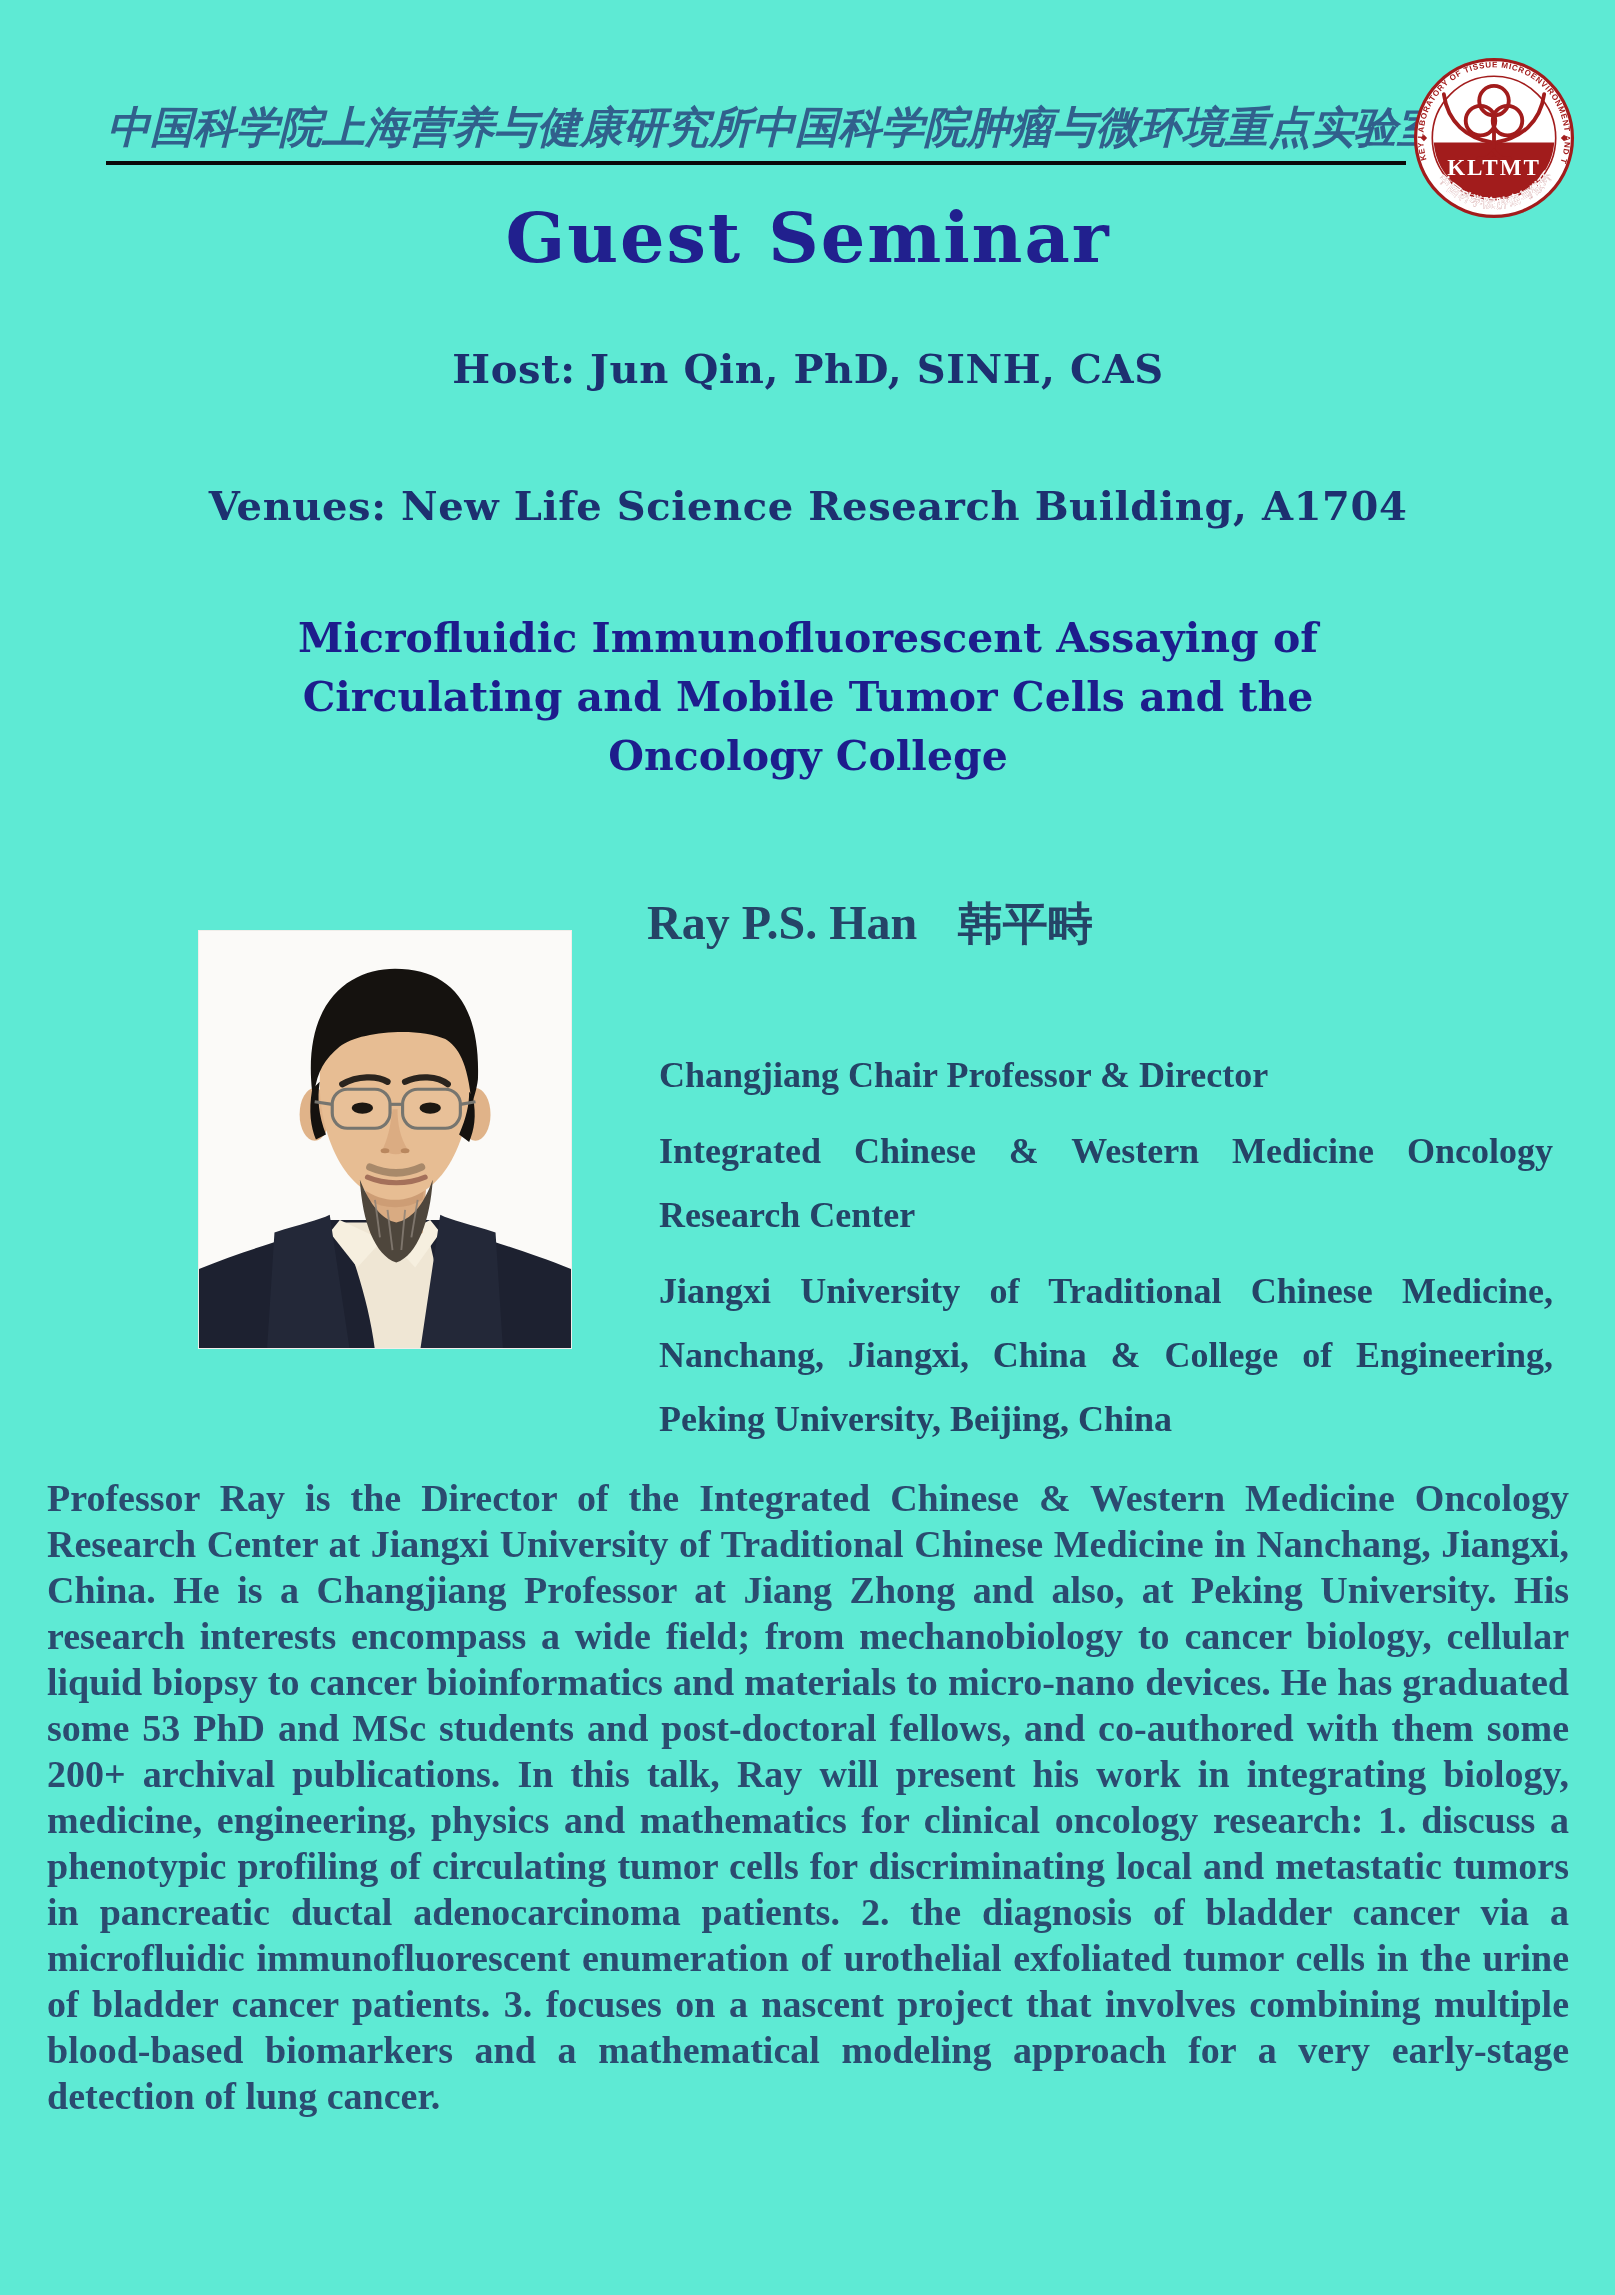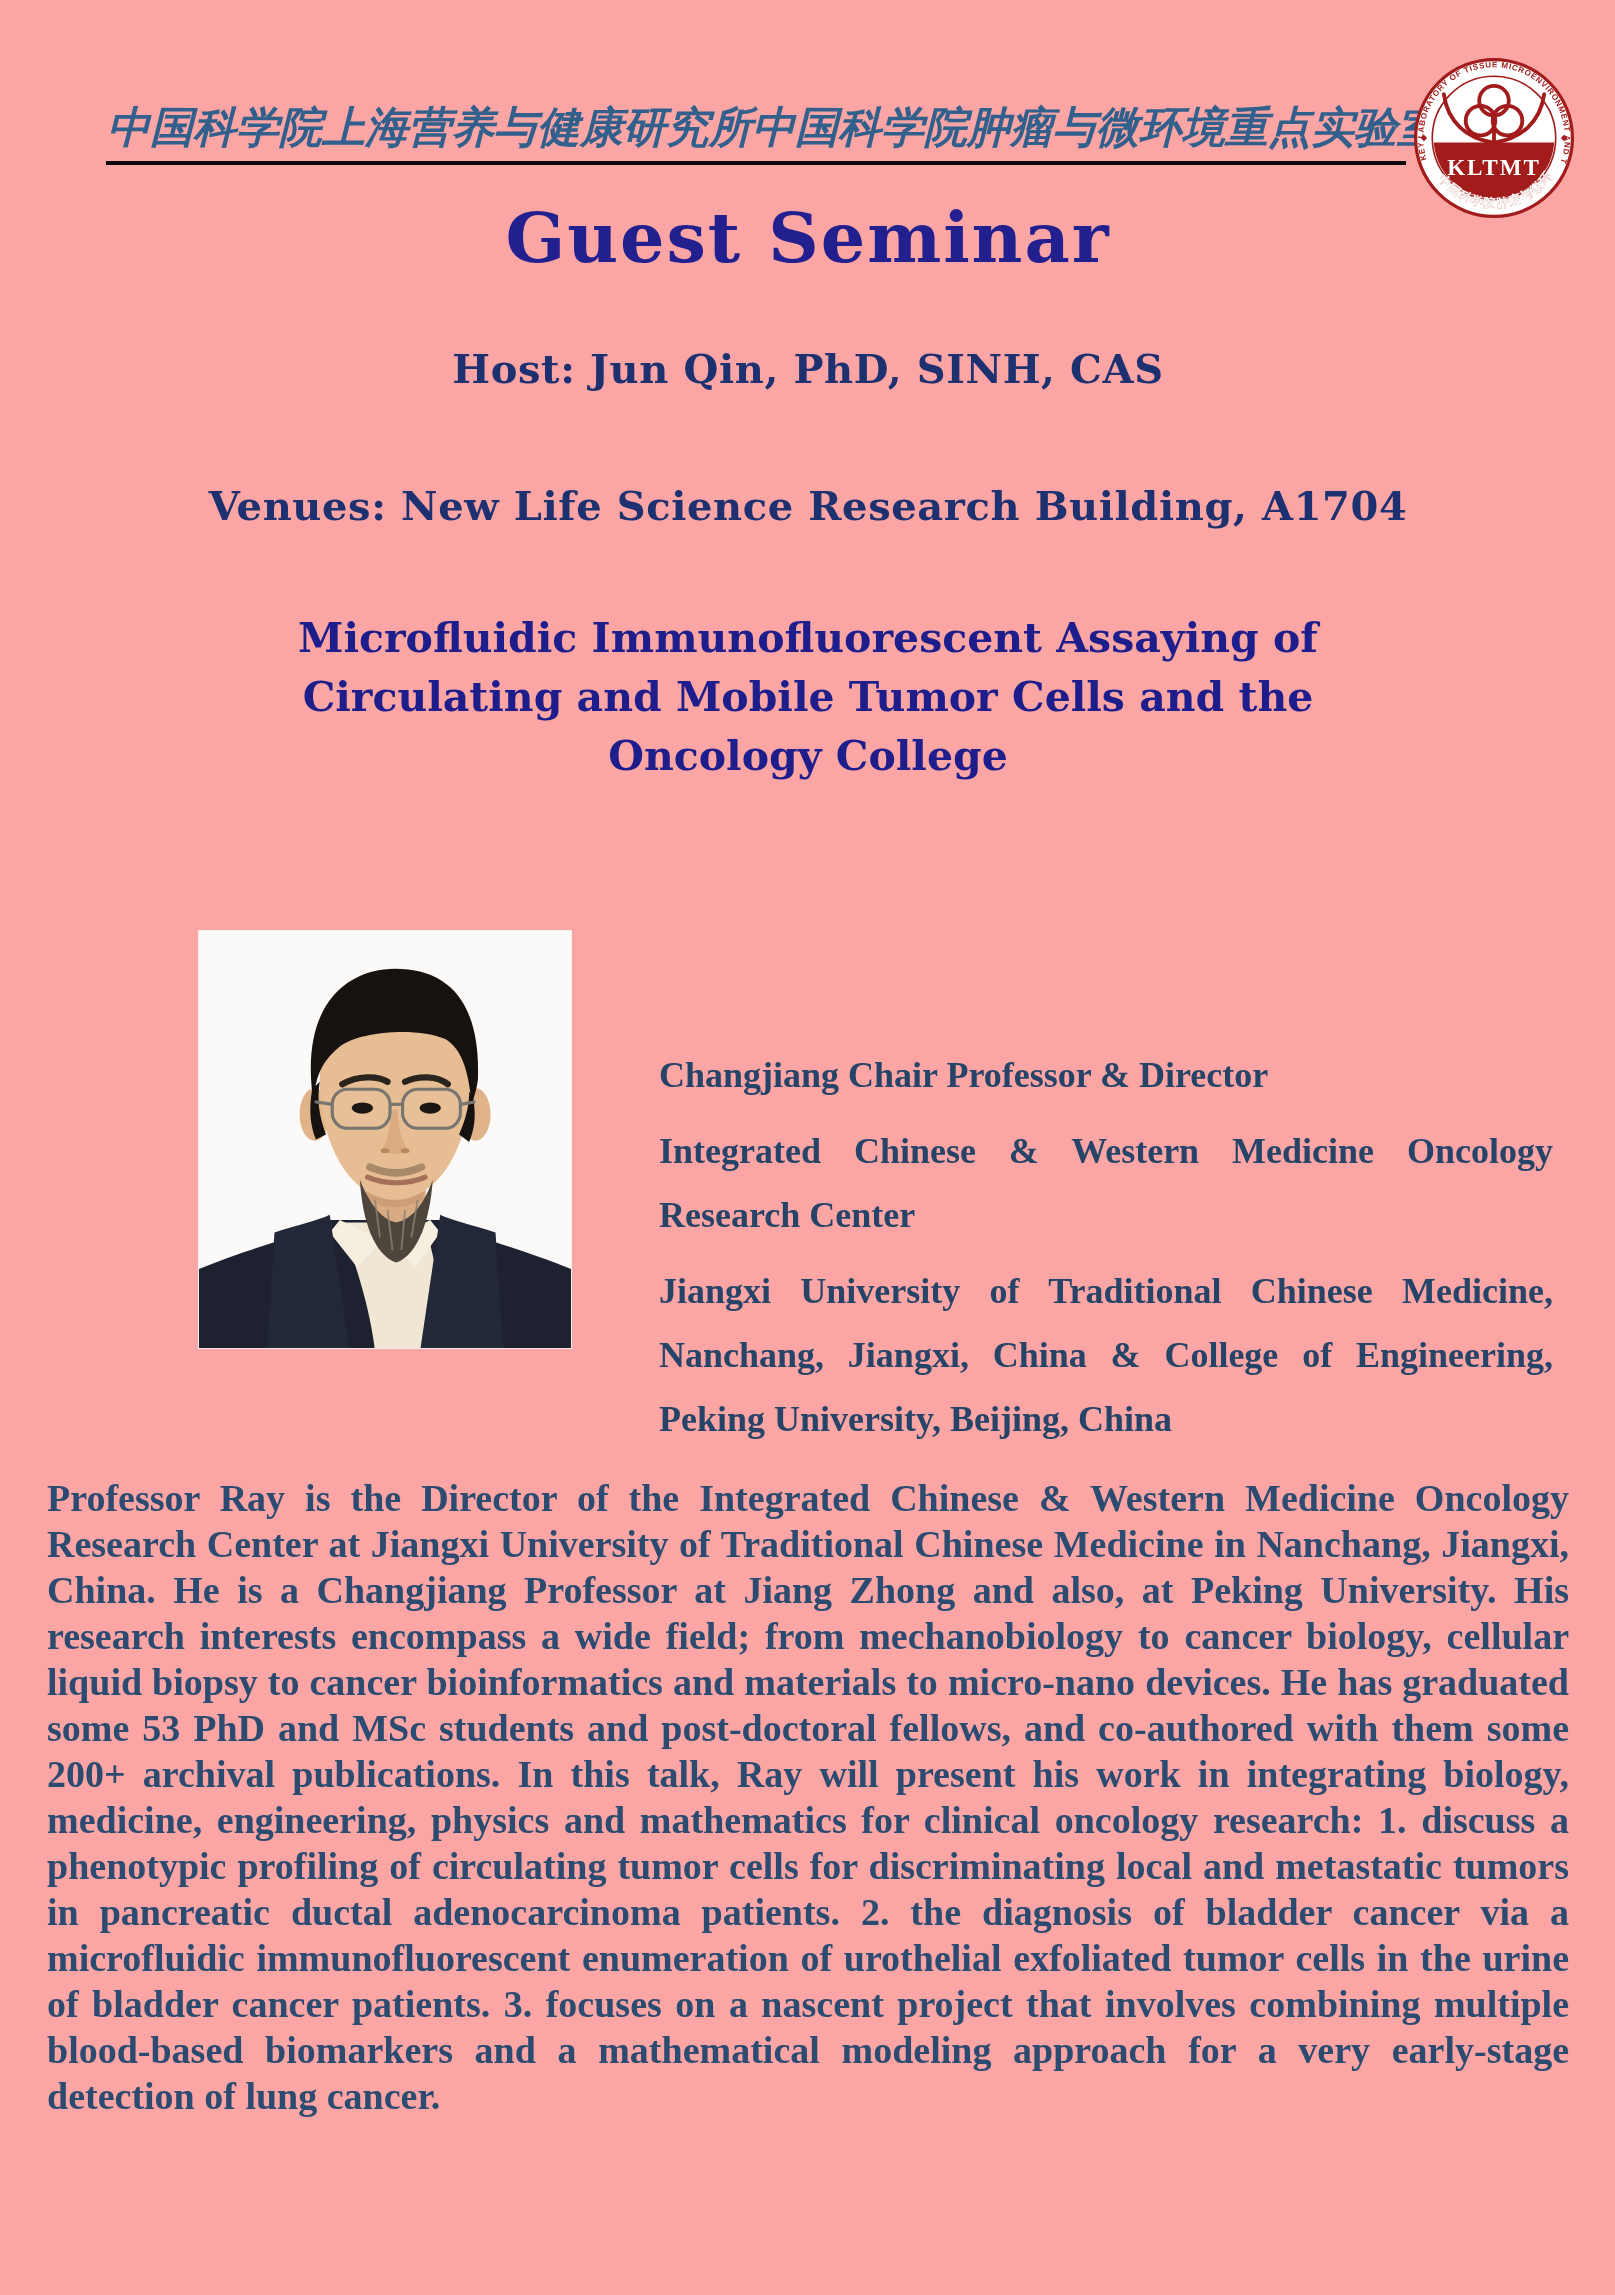--- a/index.html
+++ b/index.html
@@ -1,20 +1,20 @@
 <!DOCTYPE html>
 <html style="font-size:10px"><head>
 <meta charset="utf-8">
 <style>
   html,body{margin:0;padding:0;background:#ffffff;}
   .page{
     position:relative;
     width:1616px;
     height:2295px;
-    background:#fca5a5;
+    background:#5eead4;
     font-family:"Liberation Serif",serif;
     overflow:hidden;
   }
   
   .org-line{
     position:absolute; top:99px; left:107px; width:1300px;
     display:flex; justify-content:space-between; align-items:flex-end;
     font-family:"Liberation Serif",serif;
     font-weight:bold; font-style:italic;
     font-size:43px; color:#31608C; white-space:nowrap;
@@ -181,20 +181,24 @@
 
     <path d="M128 198 C 130 232 140 258 157 264 C 174 258 184 230 186 198 C 178 220 168 230 157 232 C 146 230 136 218 128 198 Z" fill="#4e463c"></path>
     <g stroke="#8a8178" stroke-width="1.5" opacity="0.8">
       <path d="M140 214 L144 244" fill="none"></path>
       <path d="M150 222 L154 254" fill="none"></path>
       <path d="M164 222 L161 254" fill="none"></path>
       <path d="M174 214 L169 244" fill="none"></path>
     </g>
   </svg>
 
+  <div class="name-row">
+    <span class="name-en">Ray P.S. Han</span>
+    <span class="name-zh">韩平畤</span>
+  </div>
 
   <div class="affiliation">
     <p>Changjiang Chair Professor &amp; Director</p>
     <p class="just">Integrated Chinese &amp; Western Medicine Oncology Research Center</p>
     <p class="just">Jiangxi University of Traditional Chinese Medicine, Nanchang, Jiangxi, China &amp; College of Engineering, Peking University, Beijing, China</p>
   </div>
 
   <div class="bio">Professor Ray is the Director of the Integrated Chinese &amp; Western Medicine Oncology Research Center at Jiangxi University of Traditional Chinese Medicine in Nanchang, Jiangxi, China. He is a Changjiang Professor at Jiang Zhong and also, at Peking University. His research interests encompass a wide field; from mechanobiology to cancer biology, cellular liquid biopsy to cancer bioinformatics and materials to micro-nano devices. He has graduated some 53 PhD and MSc students and post-doctoral fellows, and co-authored with them some 200+ archival publications. In this talk, Ray will present his work in integrating biology, medicine, engineering, physics and mathematics for clinical oncology research: 1. discuss a phenotypic profiling of circulating tumor cells for discriminating local and metastatic tumors in pancreatic ductal adenocarcinoma patients. 2. the diagnosis of bladder cancer via a microfluidic immunofluorescent enumeration of urothelial exfoliated tumor cells in the urine of bladder cancer patients. 3. focuses on a nascent project that involves combining multiple blood-based biomarkers and a mathematical modeling approach for a very early-stage detection of lung cancer.</div>
 
 </div>

